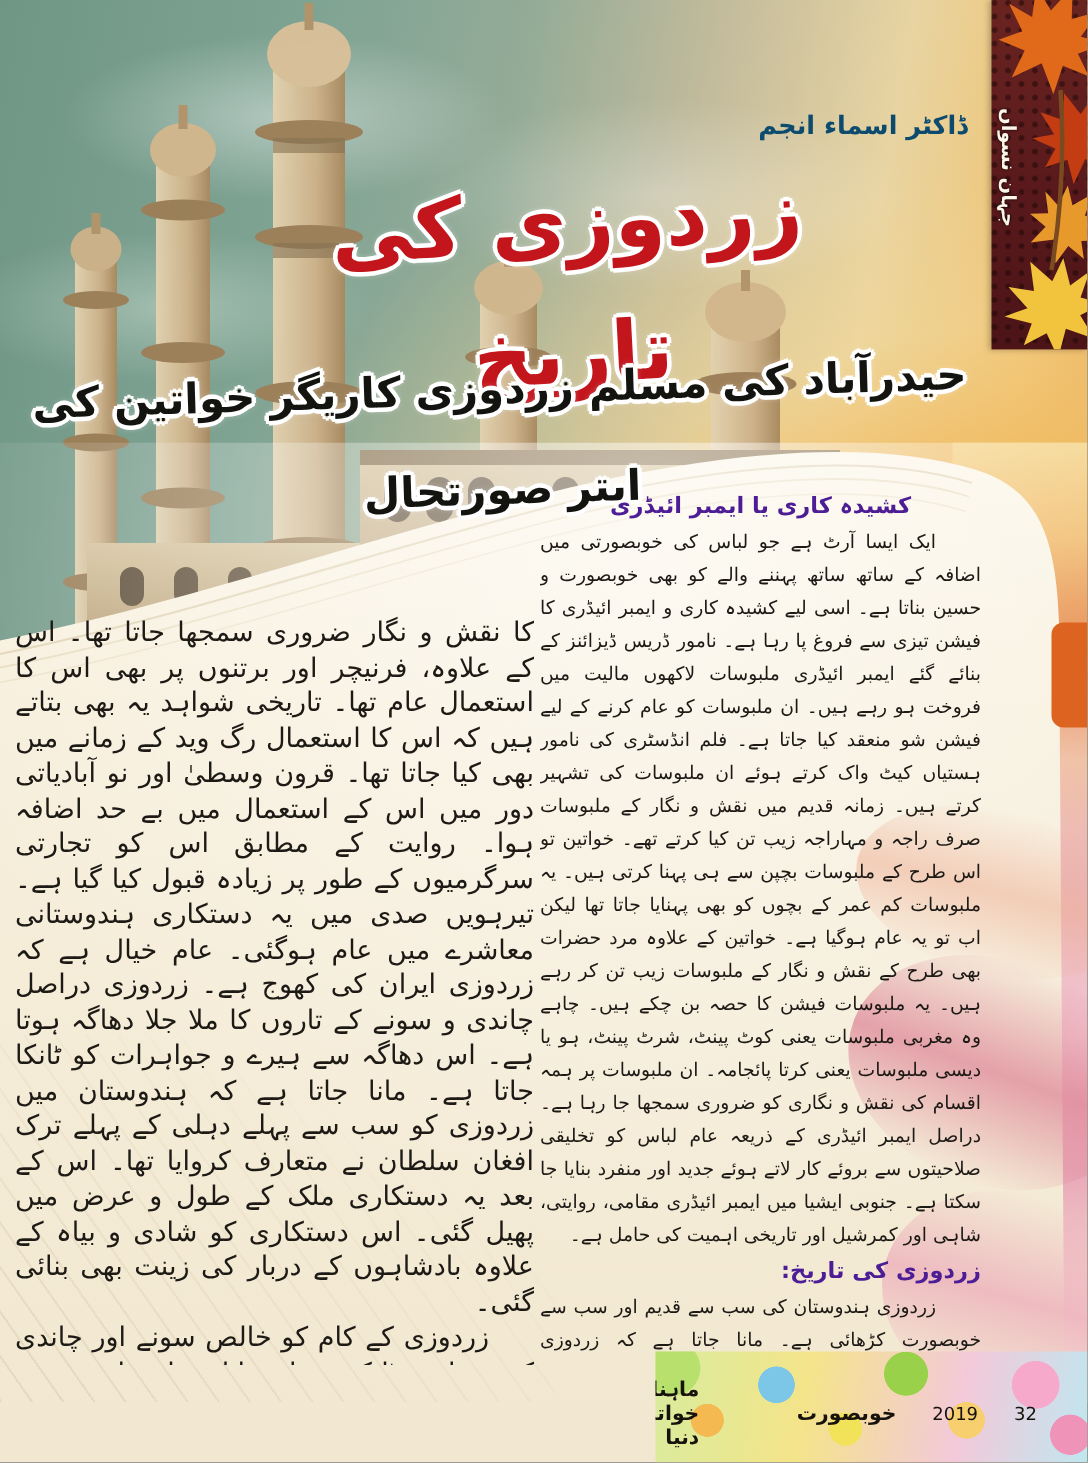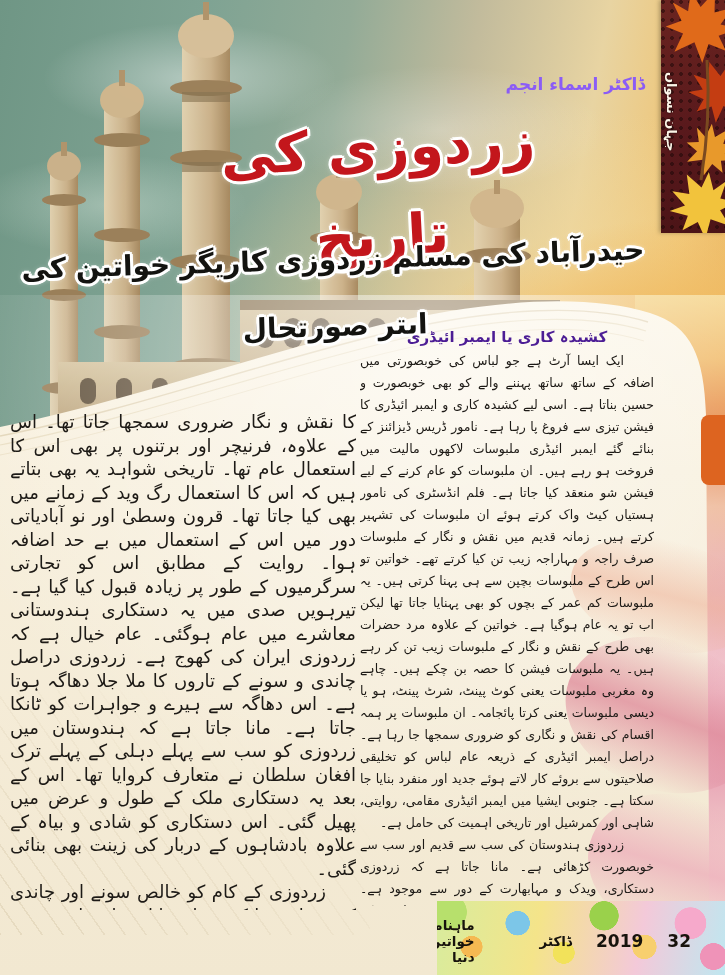--- a/index.html
+++ b/index.html
@@ -32,21 +32,21 @@
   #section-banner svg{position:absolute;left:0;top:0;}
   #section-label{
     position:absolute;left:3px;top:72px;color:#fdf6e8;font-size:13px;letter-spacing:2px;
     writing-mode:vertical-rl;text-orientation:mixed;font-weight:700;text-shadow:0 0 2px #000;
   }
   
   .outline-white{
     text-shadow:-2px -2px 0 #fff,2px -2px 0 #fff,-2px 2px 0 #fff,2px 2px 0 #fff,
                  0 -3px 0 #fff,0 3px 0 #fff,-3px 0 0 #fff,3px 0 0 #fff,0 0 6px rgba(255,255,255,.9);
   }
-  #author-name{position:absolute;right:80px;top:74px;font-size:17px;font-weight:700;color:#8b5cf6;z-index:6;}
+  #author-name{position:absolute;right:80px;top:74px;font-size:17px;font-weight:700;color:#0c4a6e;z-index:6;}
   #article-title{
     position:absolute;left:150px;top:104px;width:460px;text-align:center;z-index:6;
     font-size:55px;font-weight:700;color:#c3161c;transform:rotate(-3deg);line-height:1.6;
   }
   #article-subtitle{
     position:absolute;left:16px;top:226px;width:636px;text-align:center;z-index:6;
     font-size:28px;font-weight:700;color:#131310;transform:rotate(-1.8deg);line-height:2.4;
   }
   
   #right-strip{
@@ -82,21 +82,21 @@
       radial-gradient(circle 22px at 96% 75%,#ef93b8 0 60%,rgba(239,147,184,0) 62%),
       radial-gradient(circle 20px at 72% 62%,#f7cf6e 0 60%,rgba(247,207,110,0) 62%),
       radial-gradient(circle 24px at 58% 20%,#9ad14b 0 60%,rgba(154,209,75,0) 62%),
       radial-gradient(circle 18px at 44% 70%,#f2e25a 0 60%,rgba(242,226,90,0) 62%),
       radial-gradient(circle 20px at 28% 30%,#7cc6e8 0 60%,rgba(124,198,232,0) 62%),
       radial-gradient(circle 18px at 12% 62%,#f5b952 0 60%,rgba(245,185,82,0) 62%),
       radial-gradient(circle 30px at 4% 15%,#b7e06c 0 60%,rgba(183,224,108,0) 62%),
       linear-gradient(100deg,#d8ec9d 0%,#f4e48a 35%,#f3c9d9 70%,#bfe7f0 100%);
   }
   #footer-row{position:absolute;top:16px;right:34px;display:flex;direction:rtl;align-items:center;gap:24px;color:#17130c;}
-  .footer-num{font-size:17px;font-weight:700;}
+  .footer-num{font-size:12px;font-weight:400;}
   .footer-urdu{font-size:13.5px;font-weight:700;padding-left:41px;}
 </style>
 </head>
 <body>
 
 <div id="page">
 
   <div id="header-photo">
     <div class="cloud" id="cloud1"></div>
     <div class="cloud" id="cloud2"></div>
@@ -222,29 +222,30 @@
   </svg>
   <div id="orange-accent"></div>
   <div class="pink-band" id="band1"></div>
   <div class="pink-band" id="band2"></div>
   <div class="pink-band" id="band3"></div>
   <div id="fan-lines"></div>
 
   <div class="column" id="col-right">
       <div class="col-heading center">کشیدہ کاری یا ایمبر ائیڈری</div>
       <div class="para">ایک ایسا آرٹ ہے جو لباس کی خوبصورتی میں اضافہ کے ساتھ ساتھ پہننے والے کو بھی خوبصورت و حسین بناتا ہے۔ اسی لیے کشیدہ کاری و ایمبر ائیڈری کا فیشن تیزی سے فروغ پا رہا ہے۔ نامور ڈریس ڈیزائنز کے بنائے گئے ایمبر ائیڈری ملبوسات لاکھوں مالیت میں فروخت ہو رہے ہیں۔ ان ملبوسات کو عام کرنے کے لیے فیشن شو منعقد کیا جاتا ہے۔ فلم انڈسٹری کی نامور ہستیاں کیٹ واک کرتے ہوئے ان ملبوسات کی تشہیر کرتے ہیں۔ زمانہ قدیم میں نقش و نگار کے ملبوسات صرف راجہ و مہاراجہ زیب تن کیا کرتے تھے۔ خواتین تو اس طرح کے ملبوسات بچپن سے ہی پہنا کرتی ہیں۔ یہ ملبوسات کم عمر کے بچوں کو بھی پہنایا جاتا تھا لیکن اب تو یہ عام ہوگیا ہے۔ خواتین کے علاوہ مرد حضرات بھی طرح کے نقش و نگار کے ملبوسات زیب تن کر رہے ہیں۔ یہ ملبوسات فیشن کا حصہ بن چکے ہیں۔ چاہے وہ مغربی ملبوسات یعنی کوٹ پینٹ، شرٹ پینٹ، ہو یا دیسی ملبوسات یعنی کرتا پائجامہ۔ ان ملبوسات پر ہمہ اقسام کی نقش و نگاری کو ضروری سمجھا جا رہا ہے۔ دراصل ایمبر ائیڈری کے ذریعہ عام لباس کو تخلیقی صلاحیتوں سے بروئے کار لاتے ہوئے جدید اور منفرد بنایا جا سکتا ہے۔ جنوبی ایشیا میں ایمبر ائیڈری مقامی، روایتی، شاہی اور کمرشیل اور تاریخی اہمیت کی حامل ہے۔</div>
+      <div class="col-heading right">زردوزی کی تاریخ:</div>
       <div class="para">زردوزی ہندوستان کی سب سے قدیم اور سب سے خوبصورت کڑھائی ہے۔ مانا جاتا ہے کہ زردوزی دستکاری، ویدک و مہابھارت کے دور سے موجود ہے۔ زردوزی راجہ، مہاراجہ، بادشاہوں، نوابوں، رانیوں کے ملبوسات میں استعمال کیا جاتا تھا۔ یہی نہیں ان کے در و دیوار پر بھی اس</div>
     </div>
   <div class="column" id="col-left">
       <div class="para cont">کا نقش و نگار ضروری سمجھا جاتا تھا۔ اس کے علاوہ، فرنیچر اور برتنوں پر بھی اس کا استعمال عام تھا۔ تاریخی شواہد یہ بھی بتاتے ہیں کہ اس کا استعمال رگ وید کے زمانے میں بھی کیا جاتا تھا۔ قرون وسطیٰ اور نو آبادیاتی دور میں اس کے استعمال میں بے حد اضافہ ہوا۔ روایت کے مطابق اس کو تجارتی سرگرمیوں کے طور پر زیادہ قبول کیا گیا ہے۔ تیرہویں صدی میں یہ دستکاری ہندوستانی معاشرے میں عام ہوگئی۔ عام خیال ہے کہ زردوزی ایران کی کھوج ہے۔ زردوزی دراصل چاندی و سونے کے تاروں کا ملا جلا دھاگہ ہوتا ہے۔ اس دھاگہ سے ہیرے و جواہرات کو ٹانکا جاتا ہے۔ مانا جاتا ہے کہ ہندوستان میں زردوزی کو سب سے پہلے دہلی کے پہلے ترک افغان سلطان نے متعارف کروایا تھا۔ اس کے بعد یہ دستکاری ملک کے طول و عرض میں پھیل گئی۔ اس دستکاری کو شادی و بیاہ کے علاوہ بادشاہوں کے دربار کی زینت بھی بنائی گئی۔</div>
       <div class="para">زردوزی کے کام کو خالص سونے اور چاندی کے ساتھ ٹانکہ دیا جاتا تھا۔ اس میں خوبصورتی کے لیے موتی اور ہیرے کا اضافہ کیا گیا ہے۔ ہندوستان میں اس کے کئی نام ہیں زیادہ تر اس کو کلابتون اور کارچوب سے جانا جاتا ہے۔ ابتدائی طور پر سونے اور چاندی کا استعمال کیا جاتا تھا لیکن وقت کے ساتھ ساتھ سونے اور چاندی کے داموں میں اضافہ کی وجہ سے خام مال مہنگا ہوگیا اور اس کی بنائی اور کڑھائی بھی مہنگی ہوگئی۔ اس کا نعم البدل ریشمی دھاگے اور سنہری چاندی سے کیا جانے لگا۔ دیوی دیوتاؤں</div>
     </div>
 
   <div id="footer-strip">
     <div id="footer-row">
       <span class="footer-num">32</span>
       <span class="footer-num">2019</span>
-      <span class="footer-urdu">ڈاکٹر</span>
+      <span class="footer-urdu">خوبصورت</span>
       <span class="footer-urdu">ماہنامہ خواتین دنیا</span>
     </div>
   </div>
 
 </div>
 
 </body></html>

